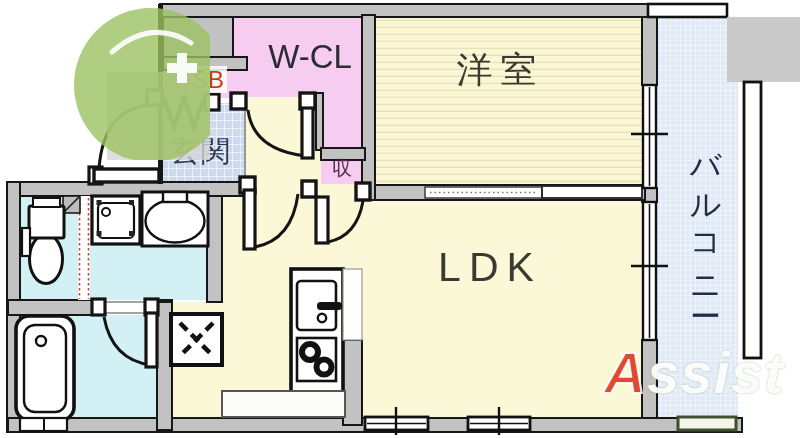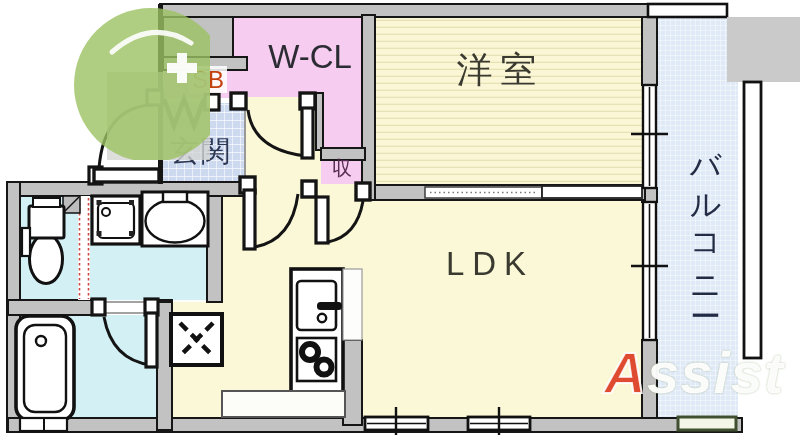--- a/index.html
+++ b/index.html
@@ -7,21 +7,21 @@
          font-family:"Liberation Sans",sans-serif;}
   .stage svg{position:absolute;left:0;top:0;}
   .lbl{position:absolute;text-align:center;line-height:1;color:#2e2e36;white-space:nowrap;}
   .lbl-wcl{left:252px;top:40px;width:116px;font-size:33px;color:#2c2c34;}
   .lbl-sb{left:180px;top:68px;width:56px;font-size:24px;}
   .lbl-sb span{background:rgba(255,255,255,.85);padding:0 3px;color:#c2410c;}
   .lbl-genkan{left:163px;top:137px;width:76px;font-size:29px;color:#2c3852;letter-spacing:2px;}
   .lbl-yoshitsu{left:428px;top:52px;width:145px;font-size:36px;color:#3a3a30;letter-spacing:8px;}
   .lbl-yoshitsu-size{left:428px;top:104px;width:145px;font-size:36px;color:#3a3a30;}
   .lbl-shuno{left:322px;top:158px;width:40px;font-size:20px;color:#582c52;}
-  .lbl-ldk{left:420px;top:247px;width:140px;font-size:33px;color:#3a3a30;letter-spacing:8px;}
+  .lbl-ldk{left:420px;top:247px;width:140px;font-size:41px;color:#3a3a30;letter-spacing:8px;}
   .lbl-ldk-size{left:405px;top:297px;width:170px;font-size:33px;color:#3a3a30;letter-spacing:2px;}
   .lbl-balcony{left:683px;top:104px;width:38px;height:230px;font-size:31px;color:#222c44;
                writing-mode:vertical-rl;text-orientation:upright;letter-spacing:7px;}
   .watermark-svg{left:590px;top:278px;}
   .lbl-assist{left:604px;top:344px;width:200px;font-size:58px;font-weight:bold;font-style:italic;
               text-align:left;letter-spacing:1px;}
   .lbl-assist .a{color:var(--logo_red,#df4b30);-webkit-text-stroke:2px rgba(255,255,255,.9);}
   .lbl-assist .rest{color:rgba(255,255,255,.95);text-shadow:0 0 2px rgba(120,150,90,.6);}
 </style>
 </head>

